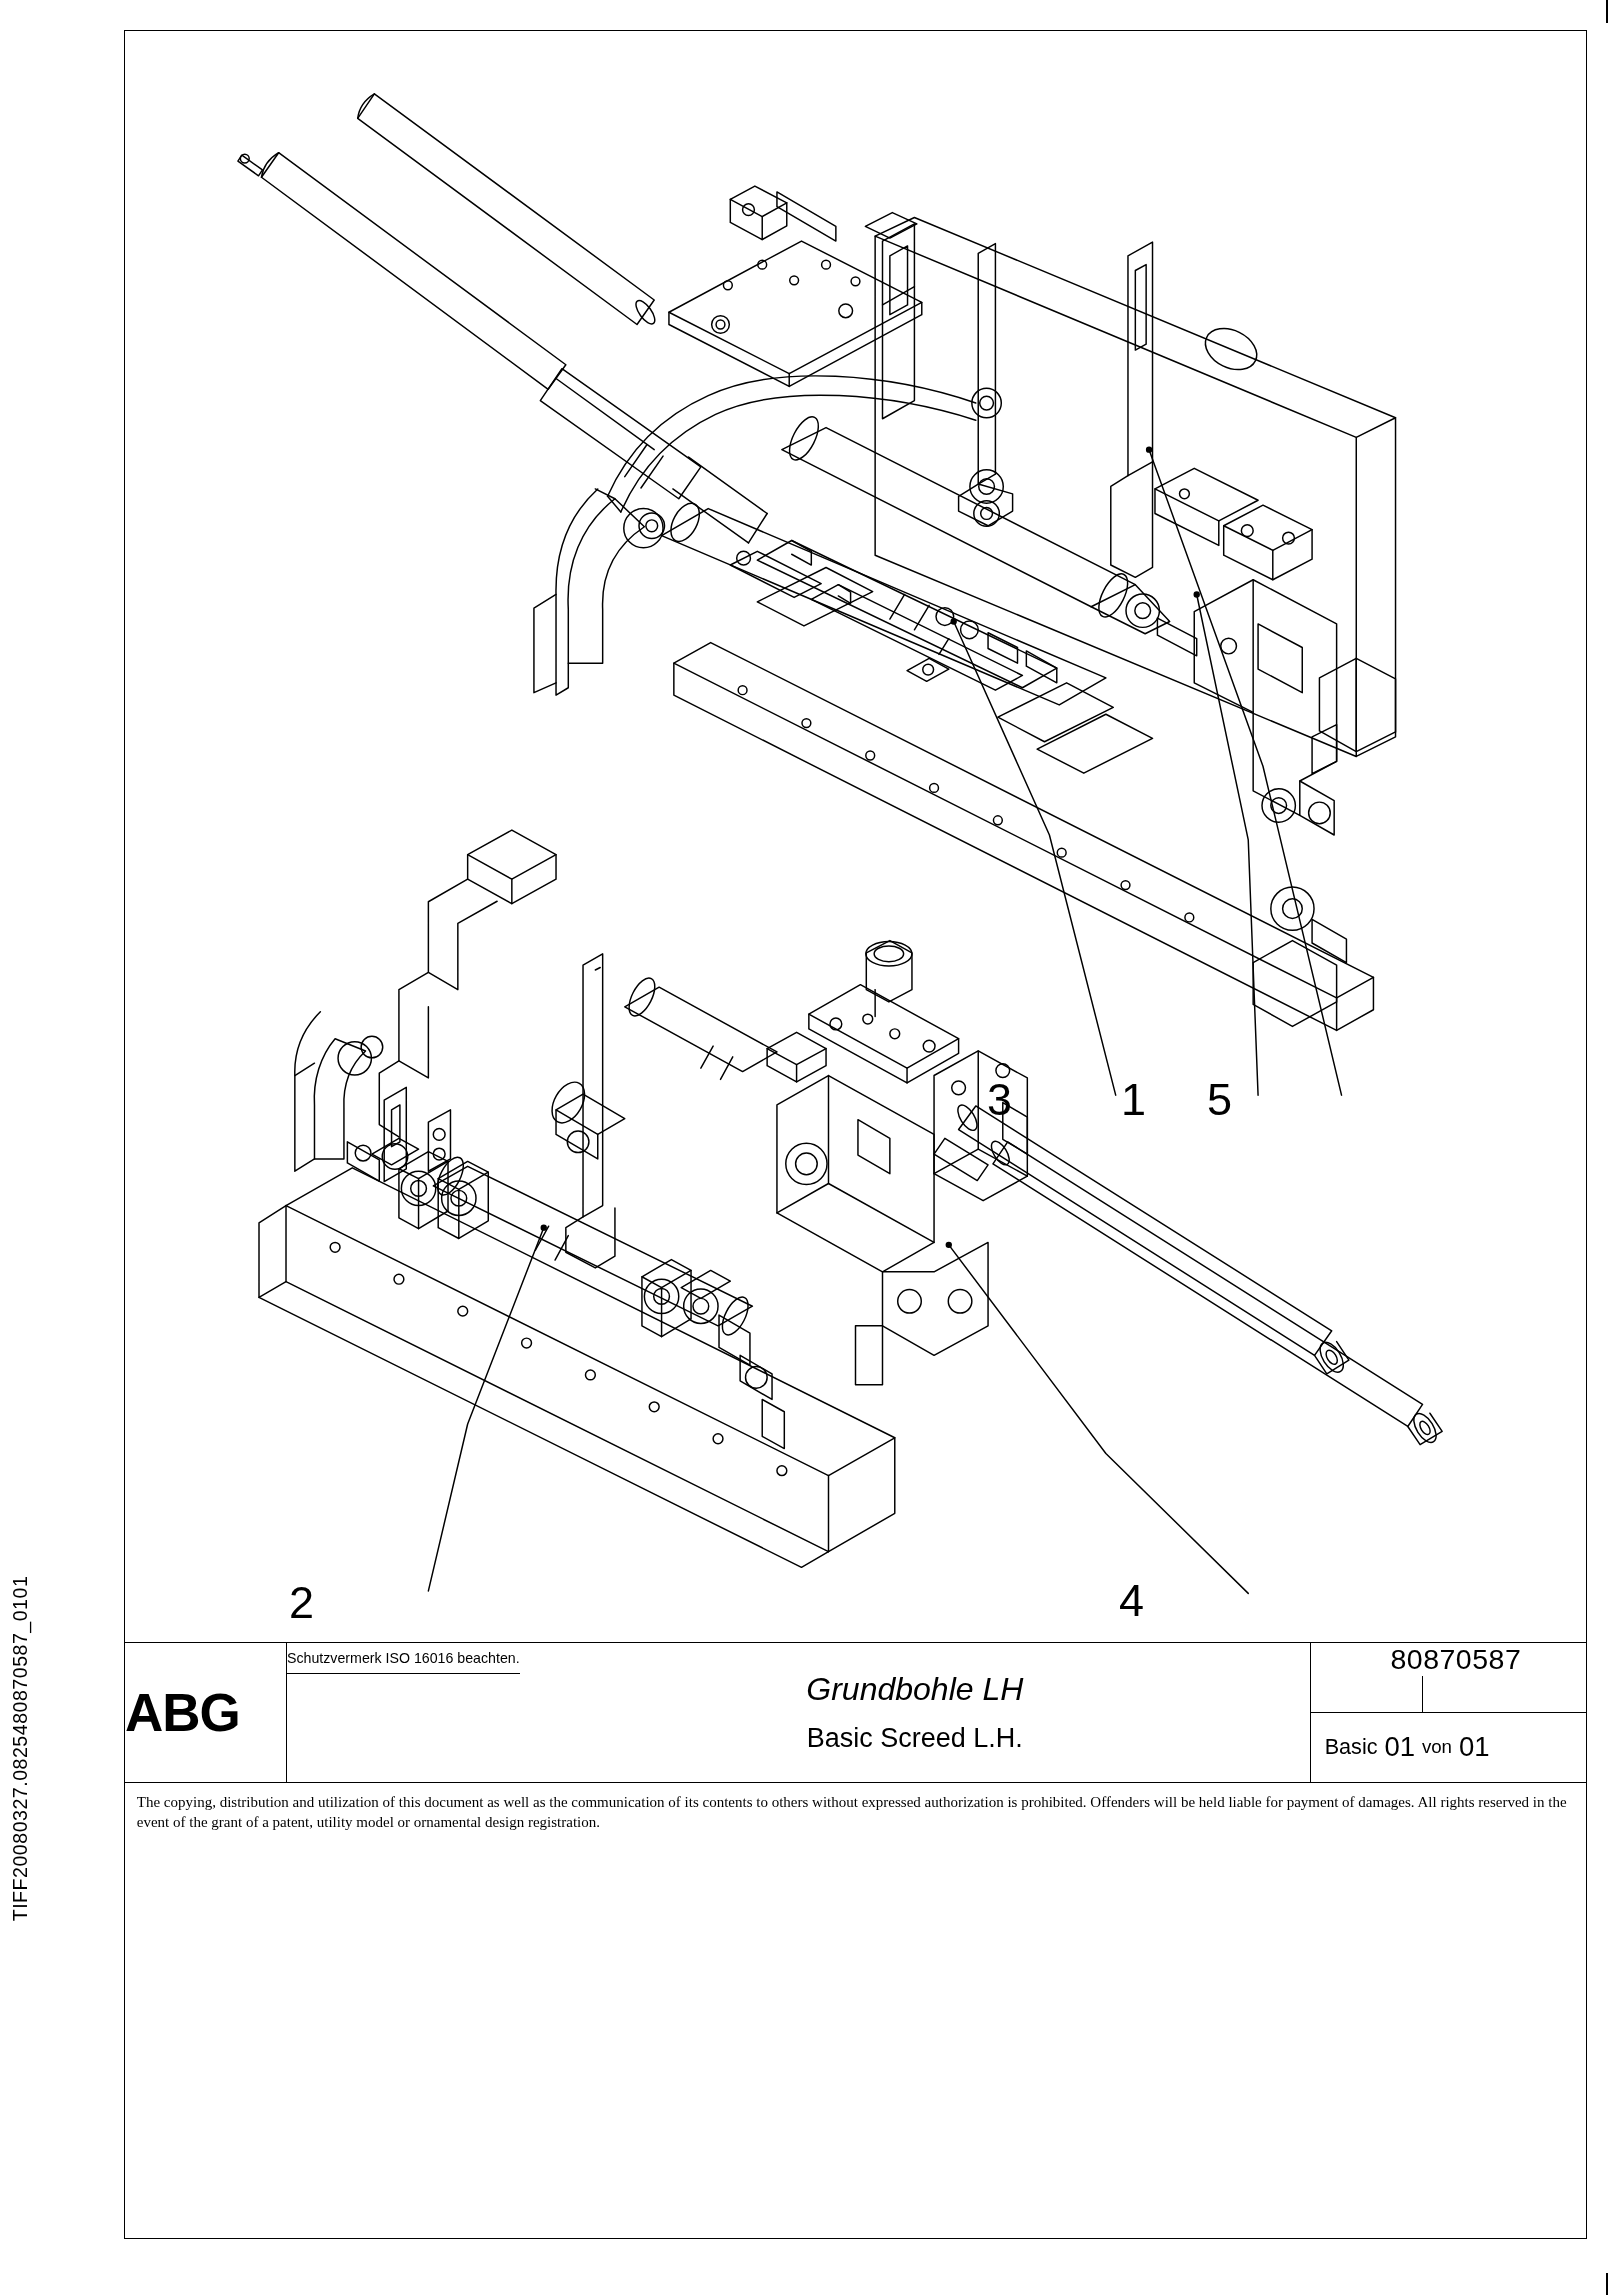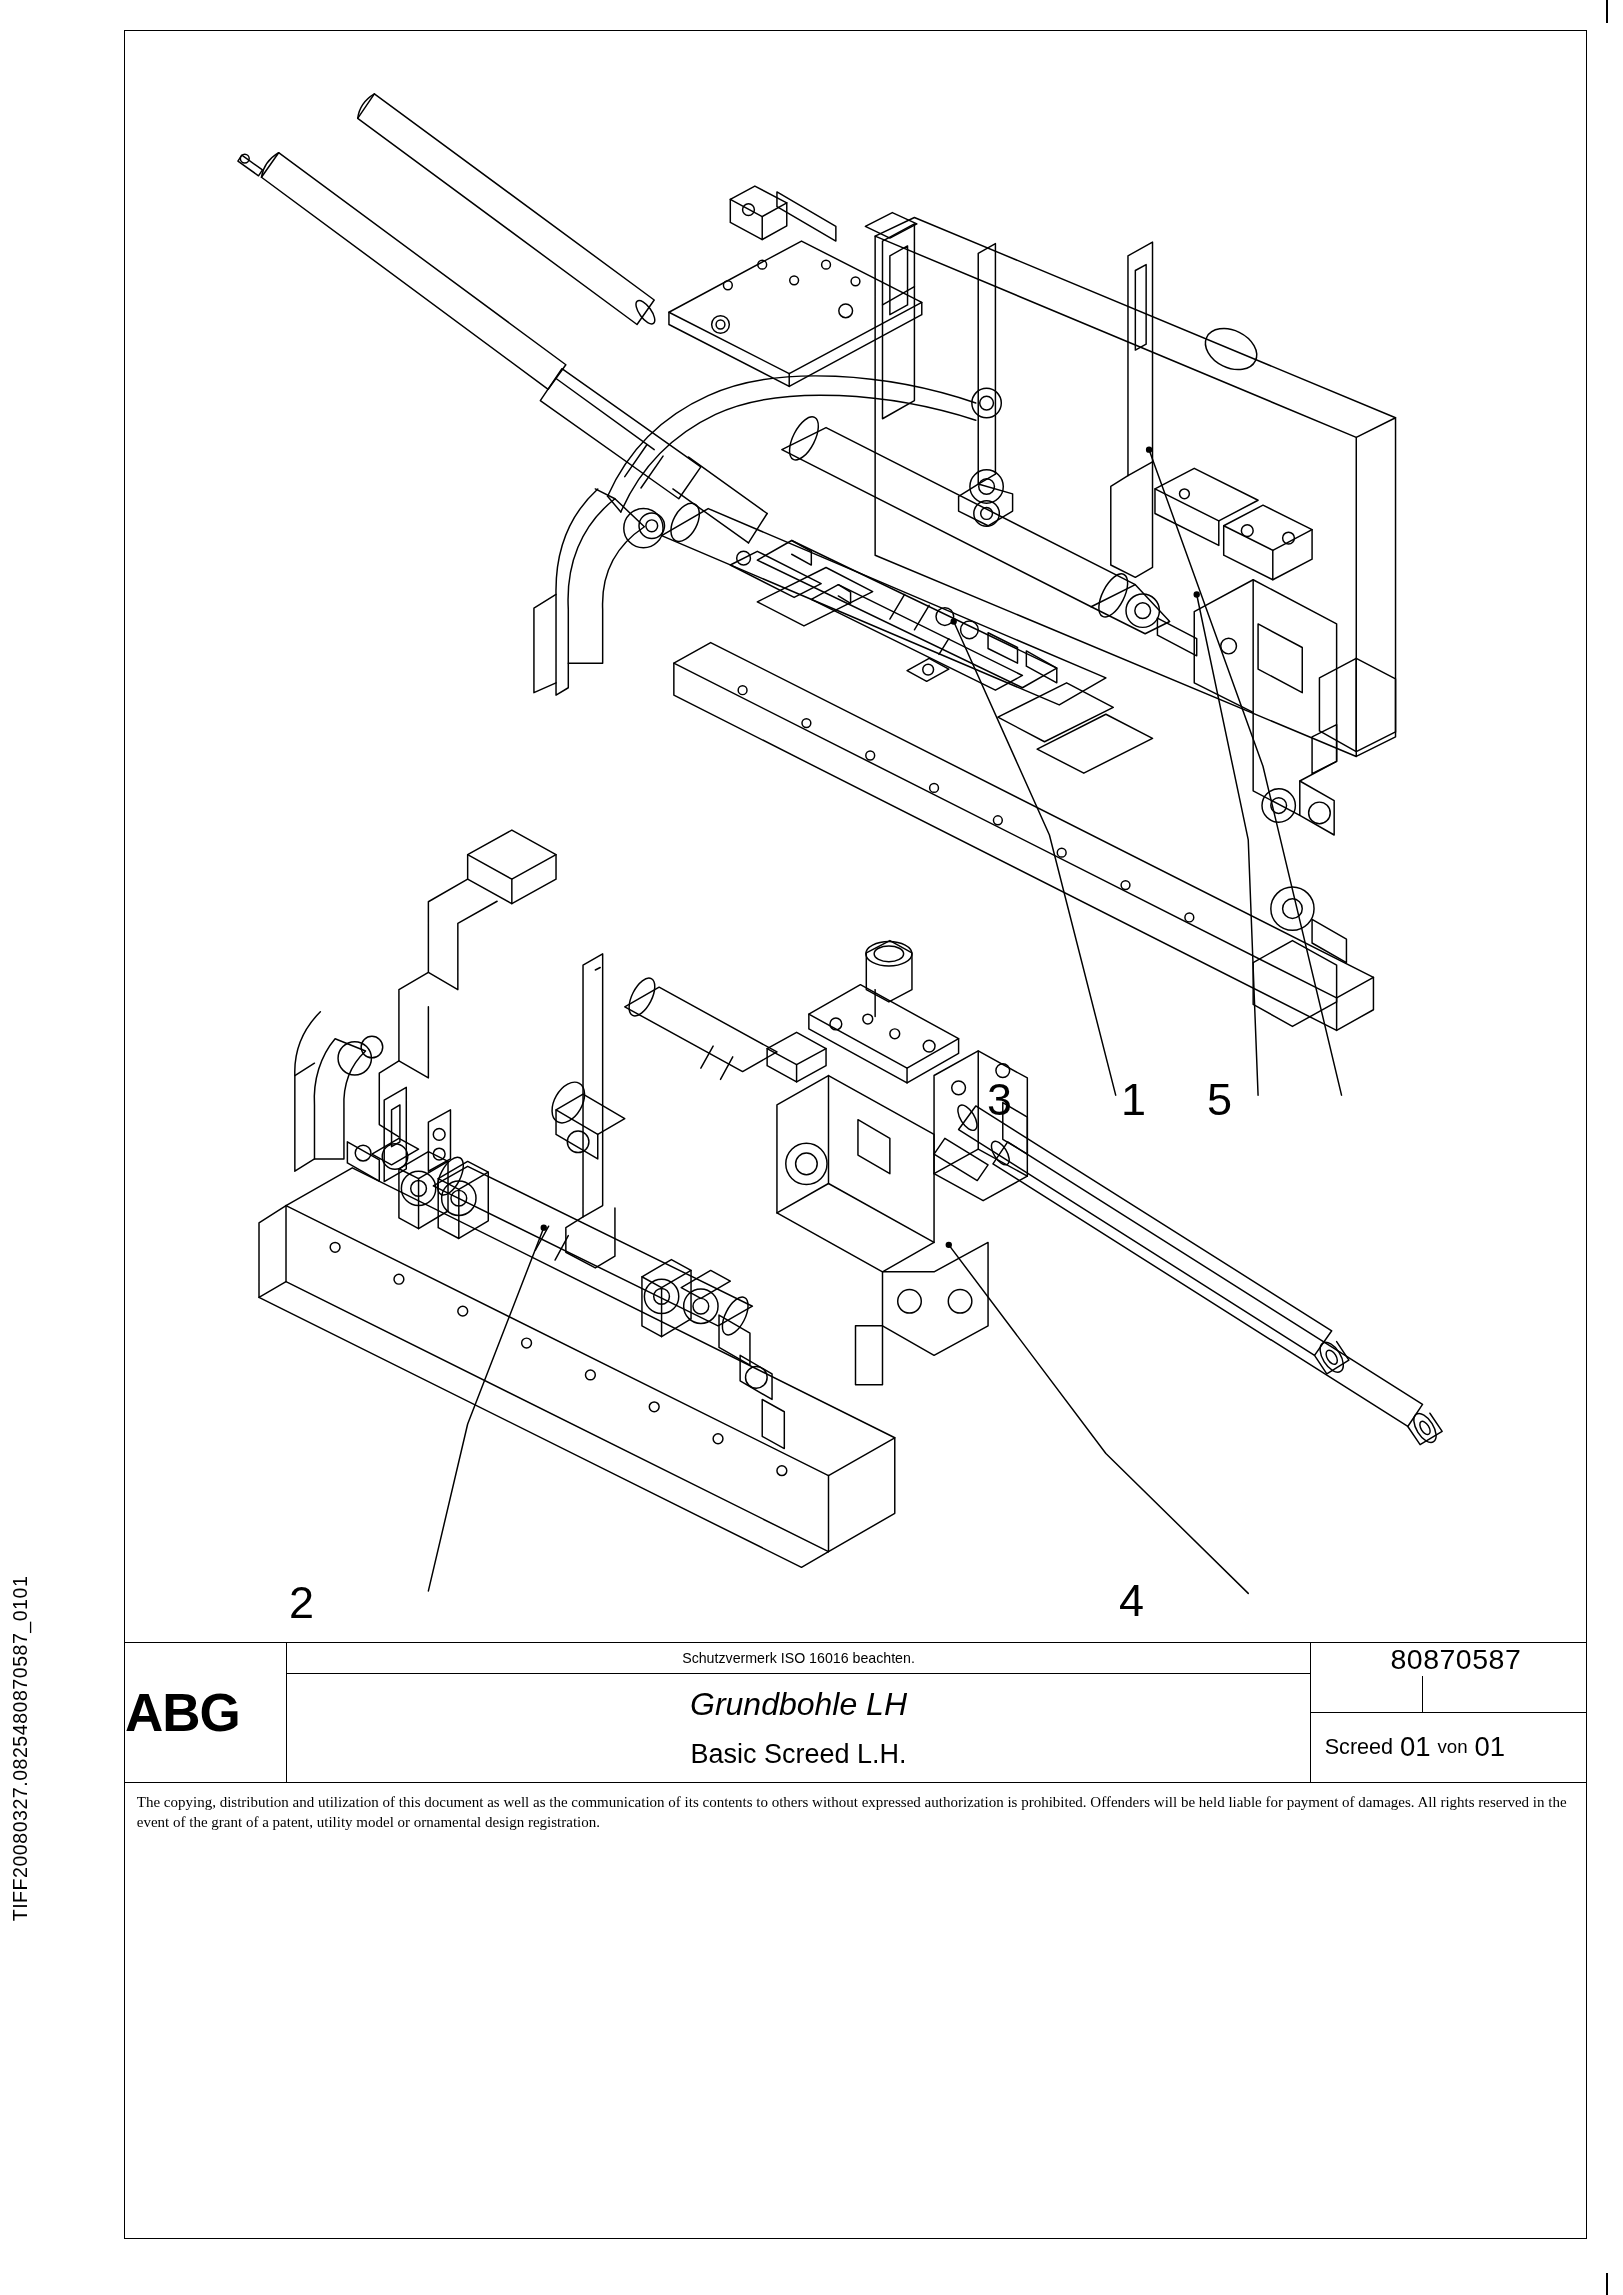--- a/index.html
+++ b/index.html
@@ -94,21 +94,20 @@
   }
   .tb-logo .logo-text {
     font-family: "Liberation Sans", sans-serif;
     font-weight: bold;
     font-size: 53px;
     letter-spacing: -1px;
   }
   .tb-center {
     flex: 1;
     display: flex;
-    flex-direction: column;
     box-sizing: border-box;
     border-right: 1.5px solid #000;
   }
   .tb-note {
     height: 31px;
     border-bottom: 1.5px solid #000;
     display: flex;
     align-items: center;
     justify-content: center;
     font-size: 14.2px;
@@ -515,21 +514,21 @@
       <div class="tb-title-de">Grundbohle LH</div>
       <div class="tb-title-en">Basic Screed L.H.</div>
     </div>
   </div>
   <div class="tb-right">
     <div class="tb-partno">
       <span class="num">80870587</span>
       <span class="spacer"></span>
     </div>
     <div class="tb-sheet">
-      <span class="lbl">Screed</span>
+      <span class="lbl">Basic</span>
       <span class="val">01</span>
       <span class="of">von</span>
       <span class="val">01</span>
     </div>
   </div>
 </div>
 
 <div class="legal">The copying, distribution and utilization of this document as well as the communication of its contents to others without expressed authorization is prohibited. Offenders will be held liable for payment of damages. All rights reserved in the event of the grant of a patent, utility model or ornamental design registration.</div>
 
 

